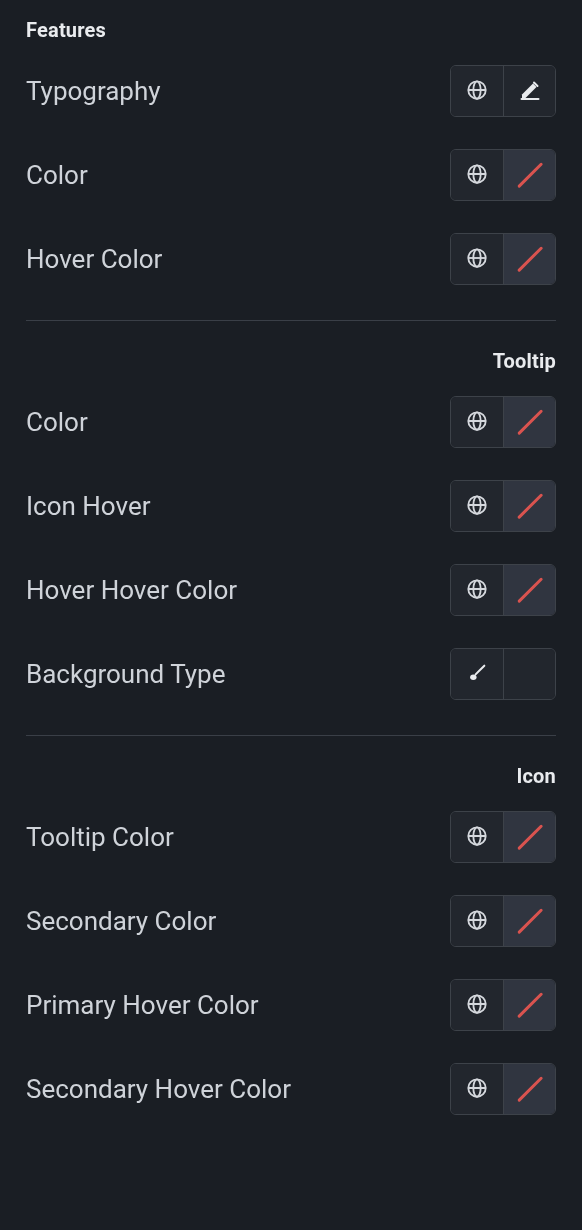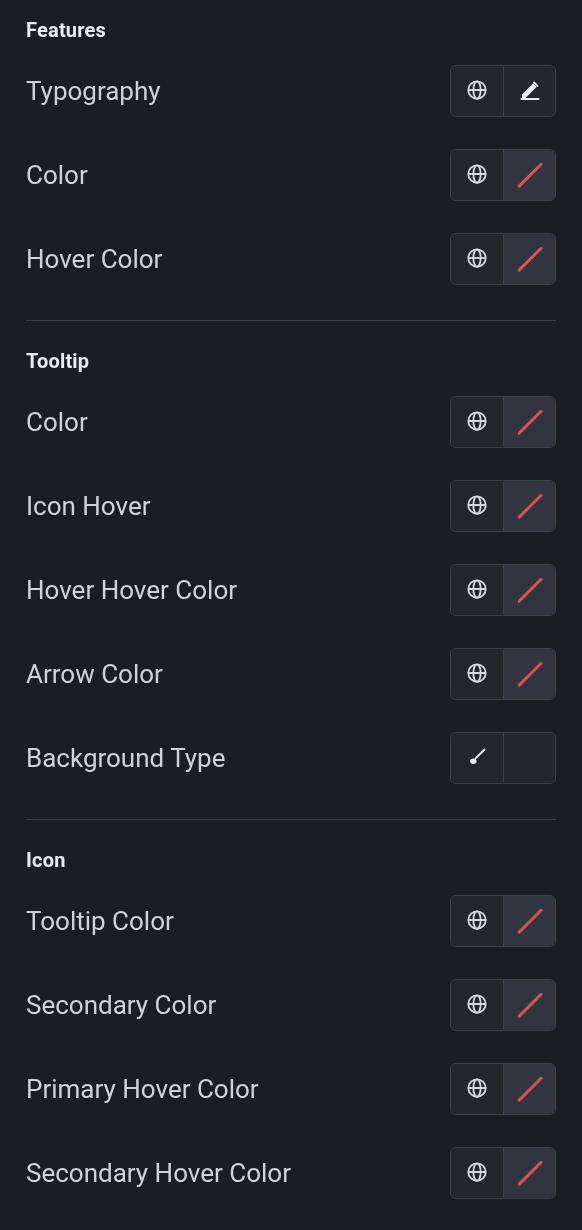--- a/index.html
+++ b/index.html
@@ -4,21 +4,21 @@
   <style>
     * { box-sizing: border-box; margin: 0; padding: 0; }
     html, body {
       background: #1a1e24;
       color: #d5d8dd;
       font-family: -apple-system, BlinkMacSystemFont, "Segoe UI", Roboto, Helvetica, Arial, sans-serif;
       width: 582px;
     }
     .panel { padding: 18px 26px 10px 26px; }
     .section { padding: 0 0 8px 0; }
-    .section + .section { border-top: 1px solid #3a3f47; padding-top: 28px; margin-top: 8px; }
+    .section + .section { border-top: 1px solid #3a3f47; padding-top: 28px; margin-top: 8px; text-align: right; }
     .section-title {
       font-weight: 700;
       color: #e9ebee;
       font-size: 20px;
       margin-bottom: 22px;
       letter-spacing: 0.2px;
     }
     .row {
       display: flex;
       align-items: center;
@@ -217,41 +217,20 @@
           </button>
           <button class="btn swatch">
             <span>
               <span class="swatch-inner"><span class="swatch-slash"></span></span>
             </span>
           </button>
         </div>
       </div>
     </div>
 
-    <div class="row">
-      <div class="row-label">Arrow Color</div>
-      <div class="controls">
-        <div class="btn-group">
-          <button class="btn">
-            <span>
-              <svg viewBox="0 0 24 24">
-                  <circle cx="12" cy="12" r="9.5" fill="none" stroke="#d5d8dd" stroke-width="2"></circle>
-                  <ellipse cx="12" cy="12" rx="4" ry="9.5" fill="none" stroke="#d5d8dd" stroke-width="2"></ellipse>
-                  <line x1="2.5" y1="12" x2="21.5" y2="12" stroke="#d5d8dd" stroke-width="2"></line>
-                </svg>
-            </span>
-          </button>
-          <button class="btn swatch">
-            <span>
-              <span class="swatch-inner"><span class="swatch-slash"></span></span>
-            </span>
-          </button>
-        </div>
-      </div>
-    </div>
 
     <div class="row">
       <div class="row-label">Background Type</div>
       <div class="controls">
         <div class="btn-group">
           <button class="btn">
             <span>
               <svg viewBox="0 0 24 24">
                   <path class="brush-handle" d="M20 4 C17 7 13 11 10.5 13.5"></path>
                   <ellipse class="brush-dot" cx="8" cy="16.5" rx="3.5" ry="3"></ellipse>

